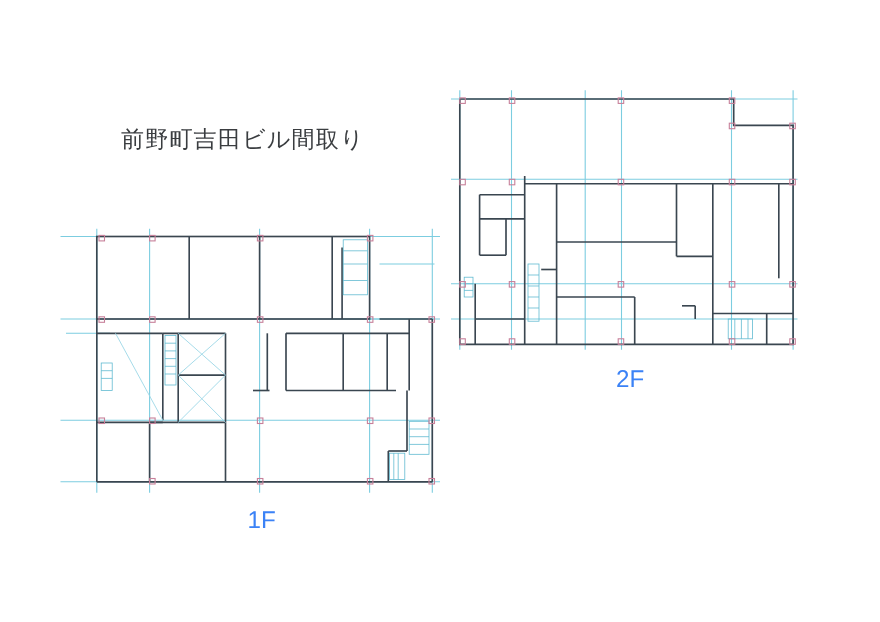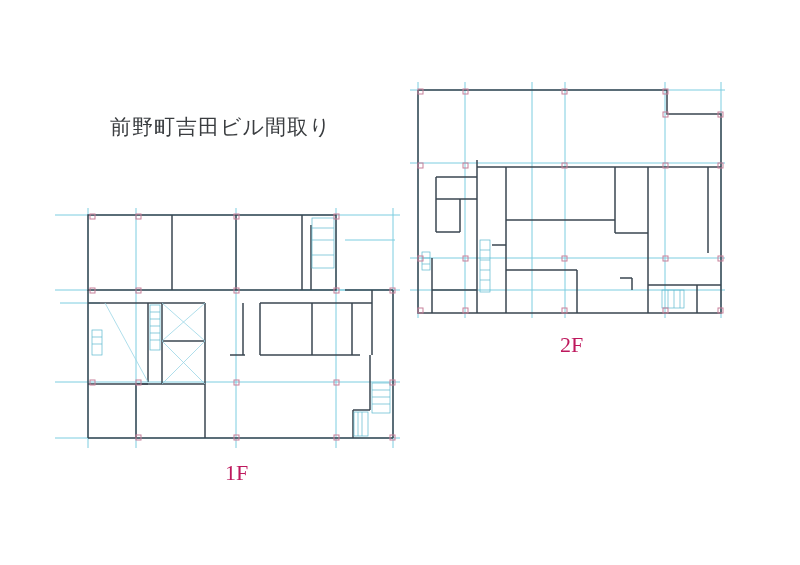--- a/index.html
+++ b/index.html
@@ -1,18 +1,18 @@
 <!DOCTYPE html>
 <html><head>
 <meta charset="utf-8">
 <style>
   html,body{margin:0;padding:0;background:#fff;}
   body{width:800px;height:565px;position:relative;overflow:hidden;font-family:"DejaVu Sans",sans-serif;}
   .title{position:absolute;left:110px;top:113px;font-size:21px;color:#3a3d40;letter-spacing:1px;text-align:center;}
-  .label{position:absolute;font-size:22px;color:#be185d;font-family:Liberation Serif, serif;}
+  .label{position:absolute;font-size:22px;color:#3b82f6;font-family:Liberation Sans, sans-serif;}
   svg{position:absolute;left:0;top:0;}
 </style>
 </head>
 <body>
 
 <div class="title">前野町吉田ビル間取り</div>
 
 <svg width="800" height="565" viewBox="0 0 800 565">
   <g>
 

